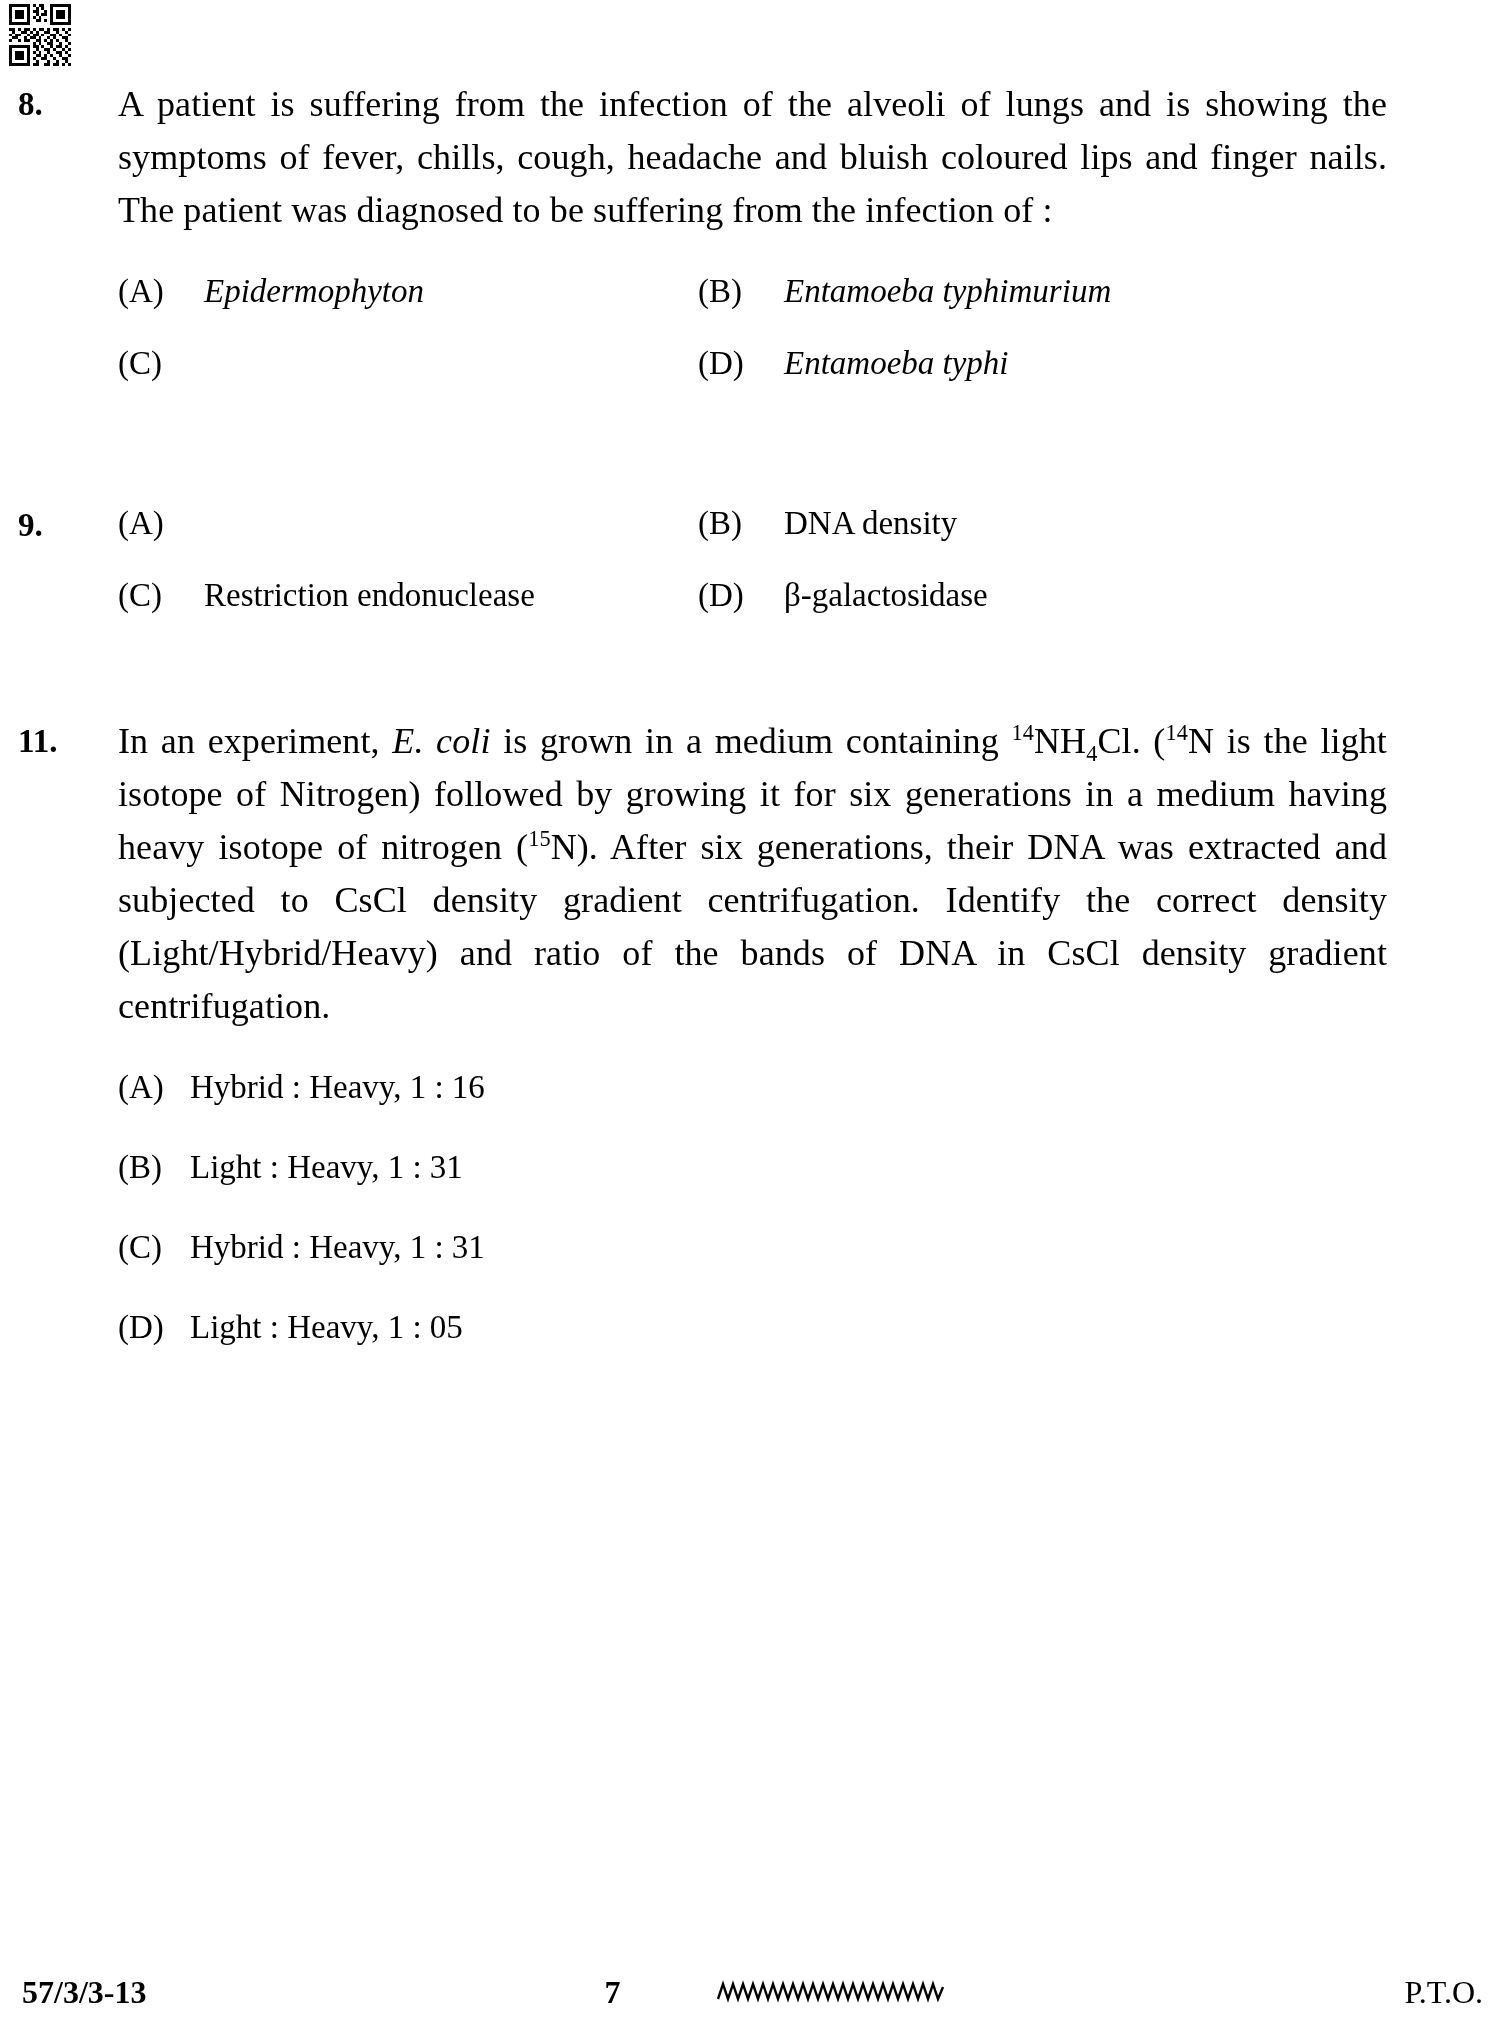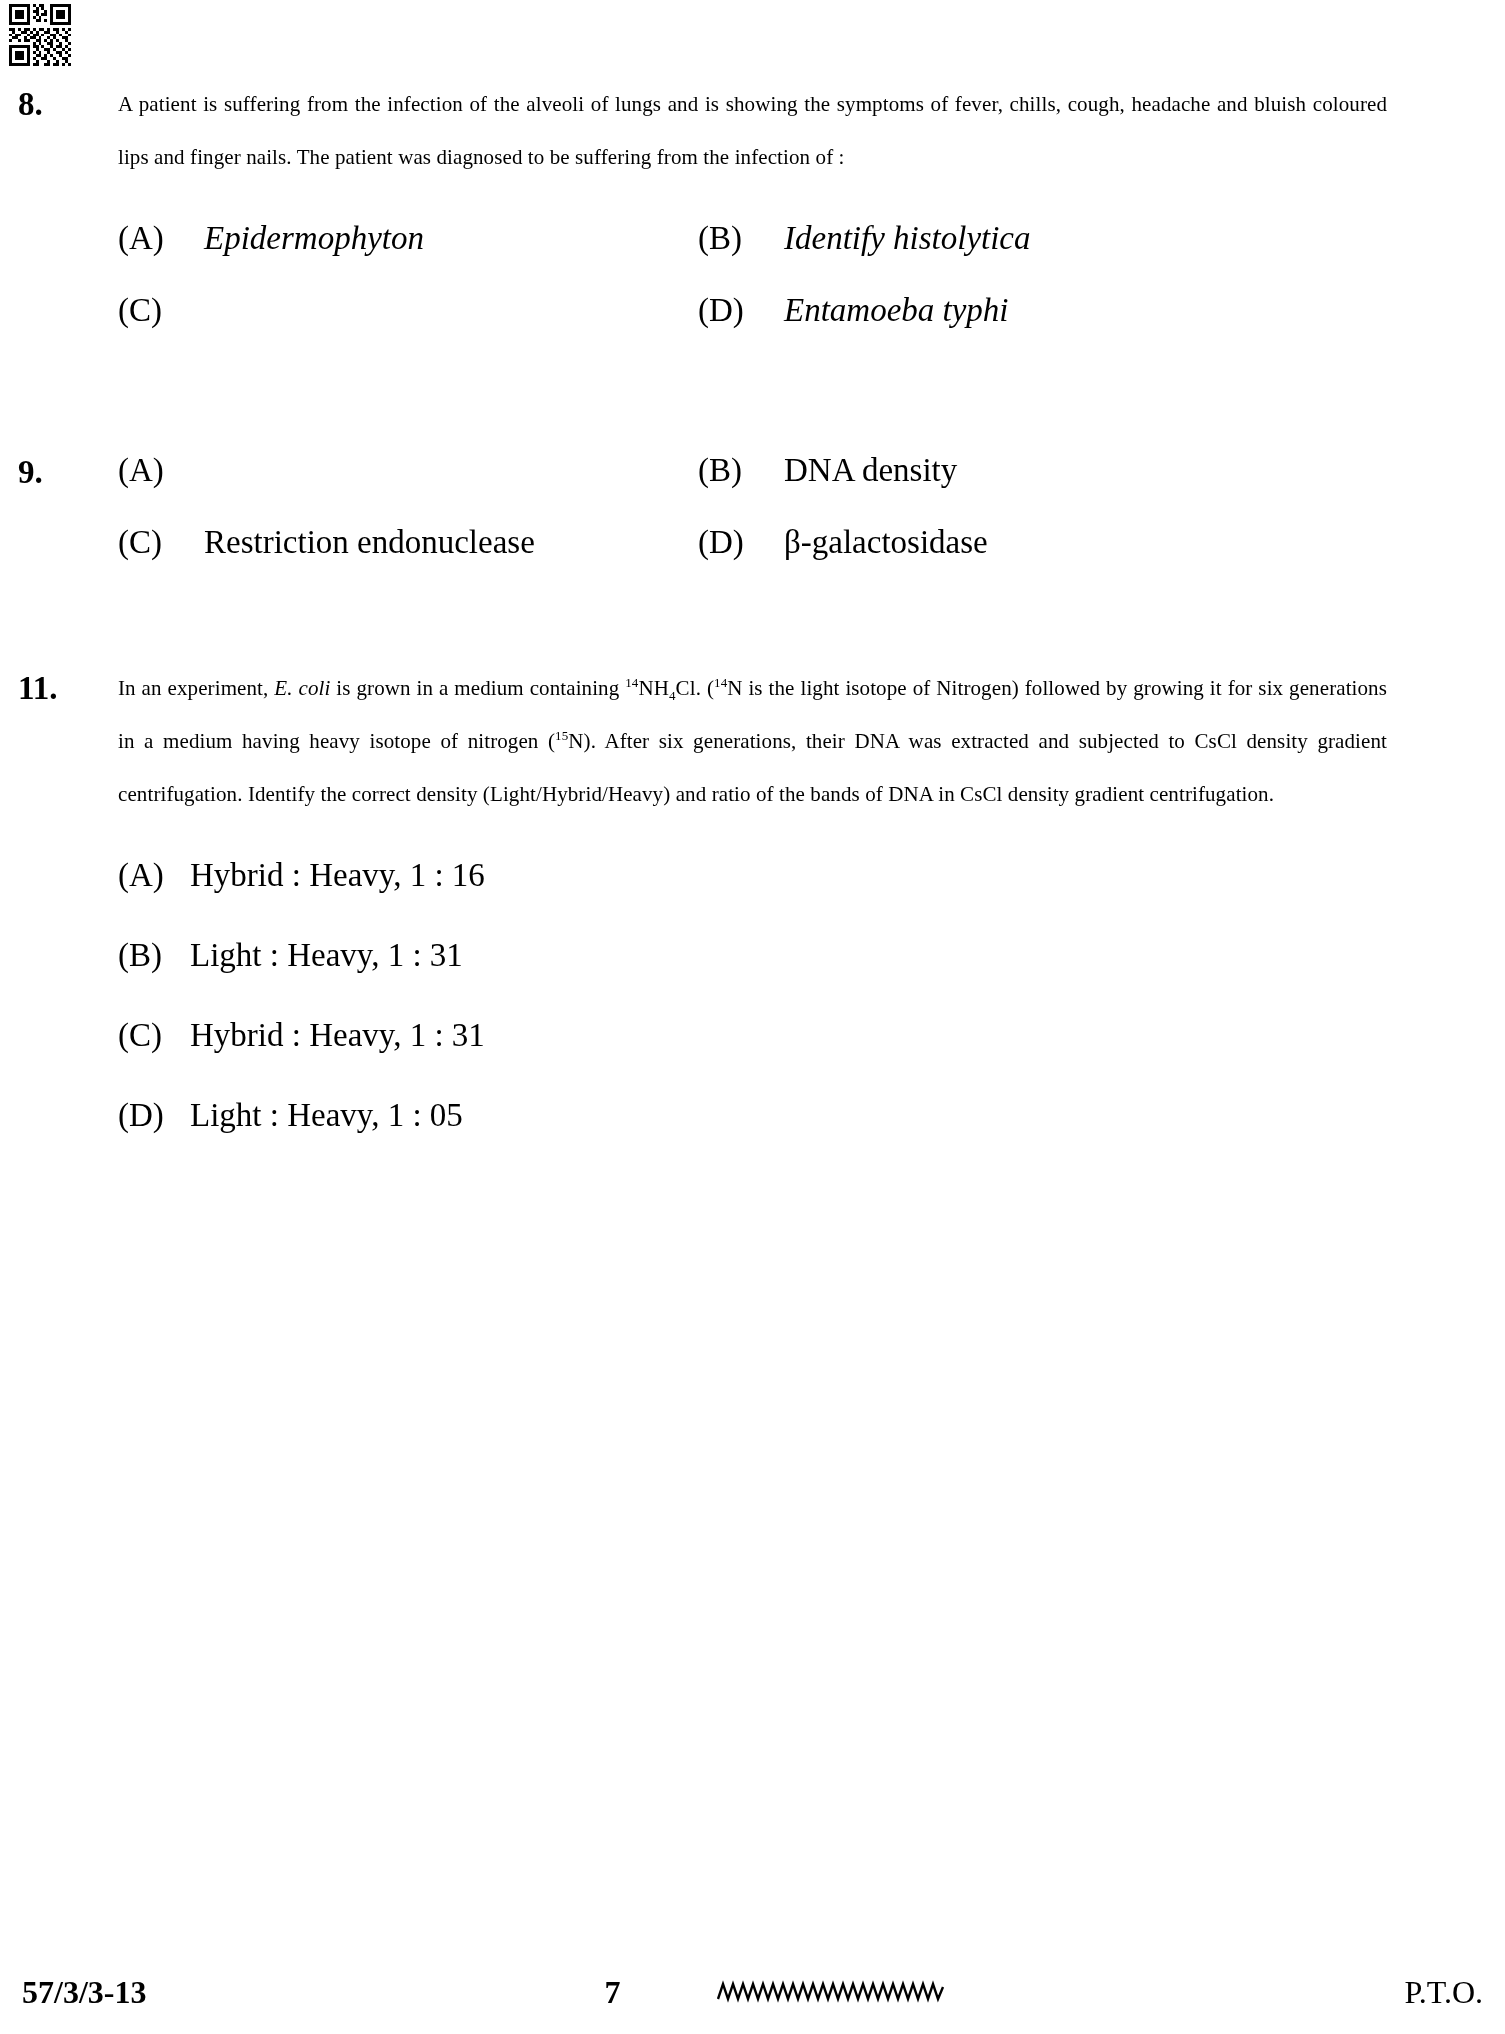--- a/index.html
+++ b/index.html
@@ -51,21 +51,21 @@
     width: 78px;
     font-weight: bold;
     font-size: 33px;
     line-height: 53px;
     text-align: left;
   }
   .q-body {
     margin-left: 100px;
   }
   .q-text {
-    font-size: 21px;
+    font-size: 36px;
     line-height: 53px;
     text-align: justify;
     text-justify: inter-word;
     letter-spacing: 0.1px;
   }
 
   
   .options-grid {
     margin-top: 30px;
     display: grid;
@@ -267,21 +267,21 @@
       <div class="q-number">8.</div>
       <div class="q-body">
         <div class="q-text">A patient is suffering from the infection of the alveoli of lungs and is showing the symptoms of fever, chills, cough, headache and bluish coloured lips and finger nails. The patient was diagnosed to be suffering from the infection of :</div>
         <div class="options-grid">
           <div class="option">
             <span class="opt-key">(A)</span>
             <span class="opt-val ital">Epidermophyton</span>
           </div>
           <div class="option">
             <span class="opt-key">(B)</span>
-            <span class="opt-val ital">Identify histolytica</span>
+            <span class="opt-val ital">Entamoeba typhimurium</span>
           </div>
           <div class="option">
             <span class="opt-key">(C)</span>
           </div>
           <div class="option">
             <span class="opt-key">(D)</span>
             <span class="opt-val ital">Entamoeba typhi</span>
           </div>
         </div>
       </div>

